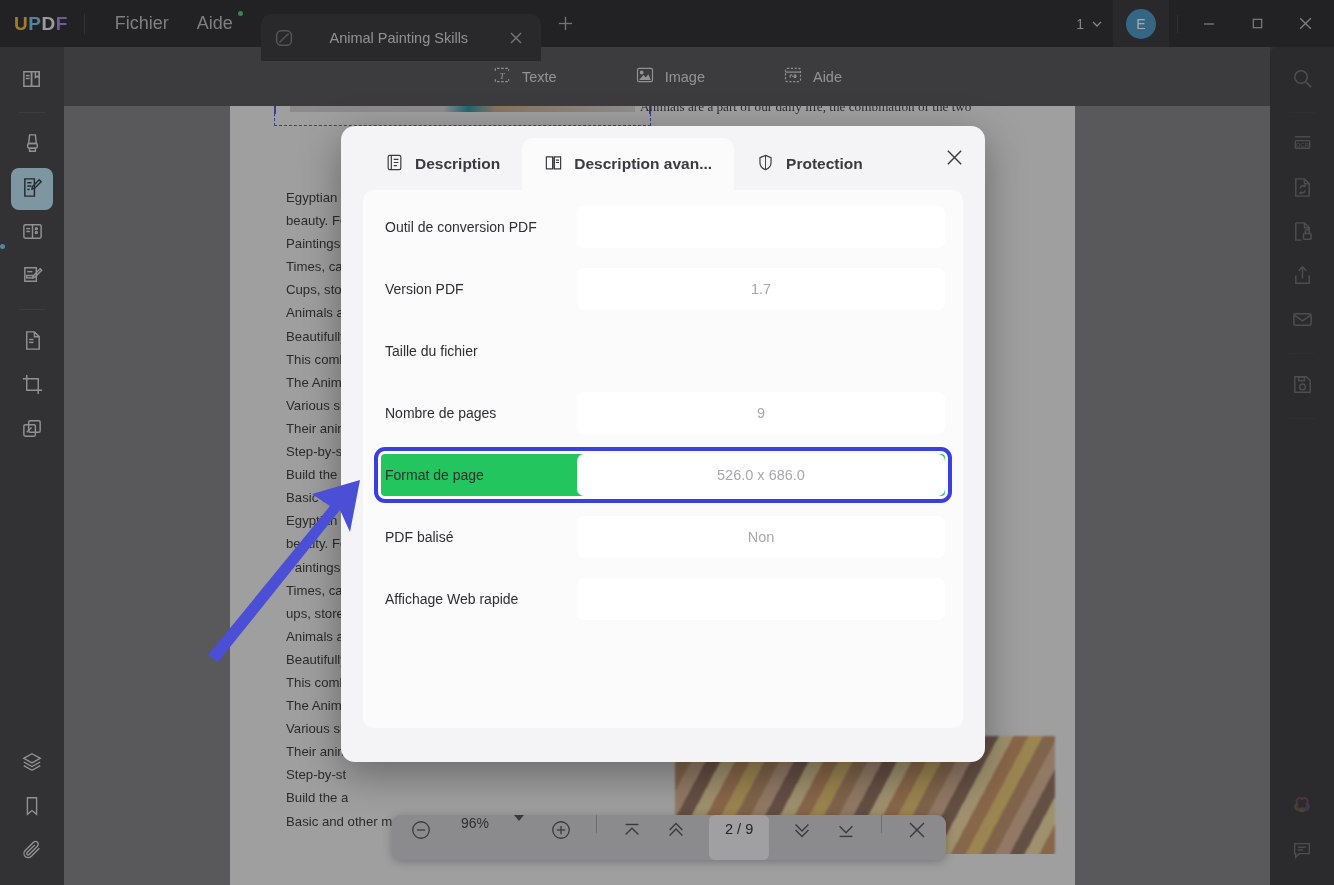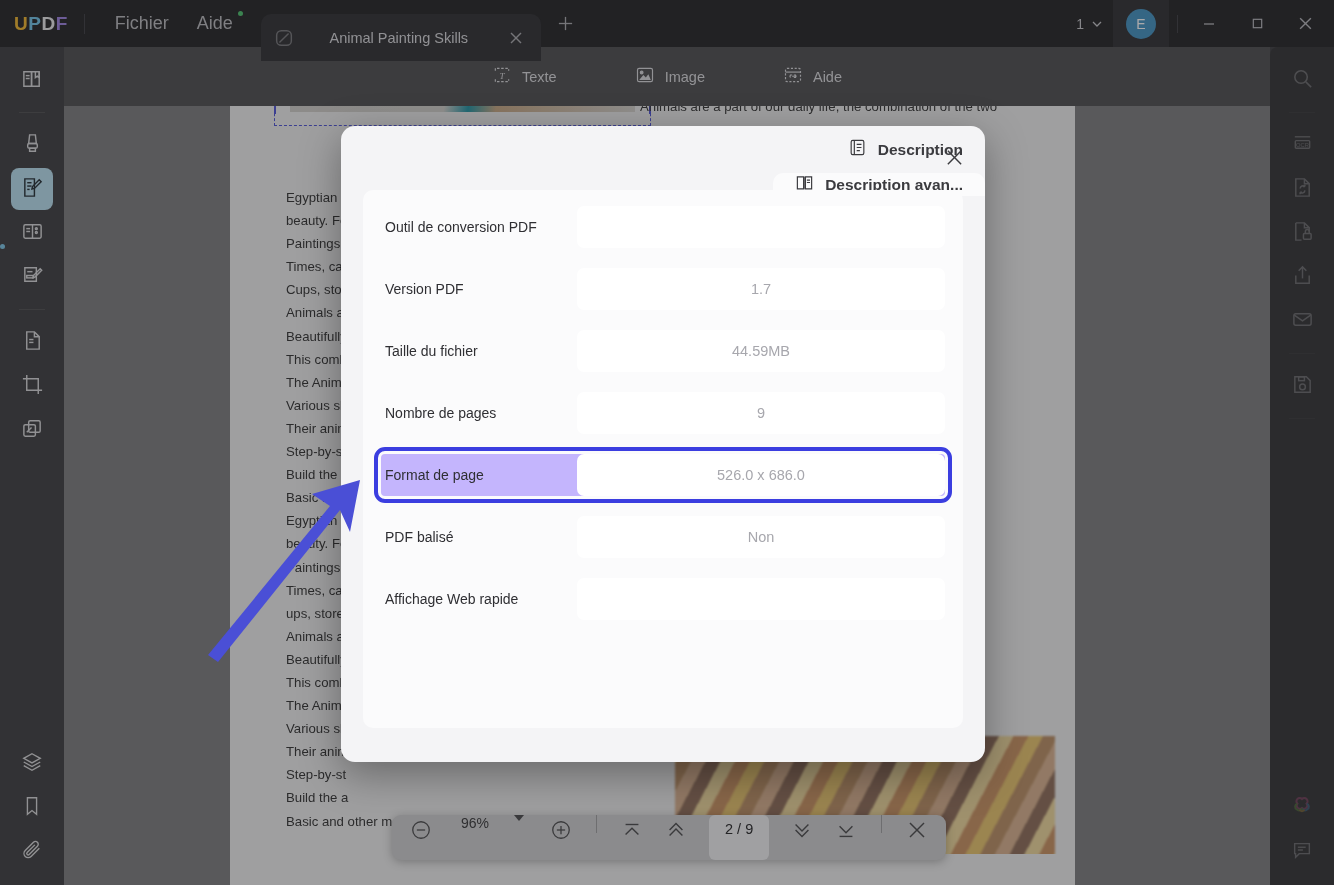--- a/index.html
+++ b/index.html
@@ -109,21 +109,21 @@
     position:absolute; left:44px; top:-6px; width:377px; height:42px;
     border:1.5px dashed #4a4fd6;
   }
   .hero-handle{position:absolute;width:2px;height:16px;background:#4a4fd6;}
   .doc-col-left{
     position:absolute; left:56px; top:96px; width:420px;
     font-size:13.2px; line-height:23.1px; color:#2e2e2e; white-space:nowrap;
   }
   .doc-col-right{
     position:absolute; left:410px; top:5px; width:430px;
-    font-size:13.2px; line-height:23.1px; color:#2e2e2e; white-space:nowrap;
+    font-size:13.2px; line-height:23.1px; color:#2e2e2e; white-space:nowrap;font-family:Liberation Serif, serif;
   }
   .doc-right-floats{ position:absolute; left:700px; top:200px; font-size:13.2px; color:#2e2e2e;}
   .doc-right-floats div{ line-height:23.1px; }
   .pencils{
     position:absolute; left:445px; top:646px; width:380px; height:145px;
     background:
       repeating-linear-gradient(118deg,
         #e8c36a 0px,#e8c36a 13px,
         #b98d62 13px,#b98d62 26px,
         #d9b08c 26px,#d9b08c 39px,
@@ -140,21 +140,21 @@
   }
 
   
   .modal{
     position:absolute; left:341px; top:126px; width:644px; height:636px;
     background:#f4f4f6; border-radius:14px; z-index:60;
     box-shadow:0 12px 40px rgba(0,0,0,.35);
     overflow:hidden;
   }
   .modal-tabs{
-    position:relative; height:64px; display:flex; align-items:flex-end;flex-direction:column;
+    position:relative; height:64px; display:flex; align-items:flex-end;
   }
   .mtab{
     height:52px; display:flex; align-items:center; gap:11px;
     padding:0 22px; font-size:15.5px; font-weight:bold; color:#3b3b3f;
     border-radius:10px 10px 0 0; margin-top:12px;
   }
   .mtab:first-child{ margin-left:22px; }
   .mtab.active{ background:#fbfbfc; }
   .mtab svg{ stroke:#3b3b3f; }
   .modal-close{
@@ -172,21 +172,21 @@
   .frow .flabel{
     width:196px; font-size:14px; color:#2f2f33; padding-left:4px;
   }
   .fval{
     flex:1; height:42px; background:#ffffff; border-radius:7px;
     display:flex; align-items:center; justify-content:center;
     font-size:14.5px; color:#a7a7ad;
   }
   .frow.highlight{
     outline:4px solid #3b3ee0; outline-offset:3px; border-radius:4px;
-    background:#c4b5fd;
+    background:#22c55e;
   }
 
   
   .arrow-svg{ position:absolute; left:200px; top:450px; z-index:70; pointer-events:none;}
 
   
   .bottombar{
     position:absolute; left:392px; top:815px; height:45px;
     background:#8b8b8d; border-radius:9px; display:flex; 
     padding:0 12px; gap:10px; z-index:80;
@@ -631,21 +631,20 @@
         <div class="frow">
           <div class="flabel">Outil de conversion PDF</div>
           <div class="fval"></div>
         </div>
         <div class="frow">
           <div class="flabel">Version PDF</div>
           <div class="fval">1.7</div>
         </div>
         <div class="frow">
           <div class="flabel">Taille du fichier</div>
-          <div class="fval">44.59MB</div>
         </div>
         <div class="frow">
           <div class="flabel">Nombre de pages</div>
           <div class="fval">9</div>
         </div>
         <div class="frow highlight">
           <div class="flabel">Format de page</div>
           <div class="fval">526.0 x 686.0</div>
         </div>
         <div class="frow">

